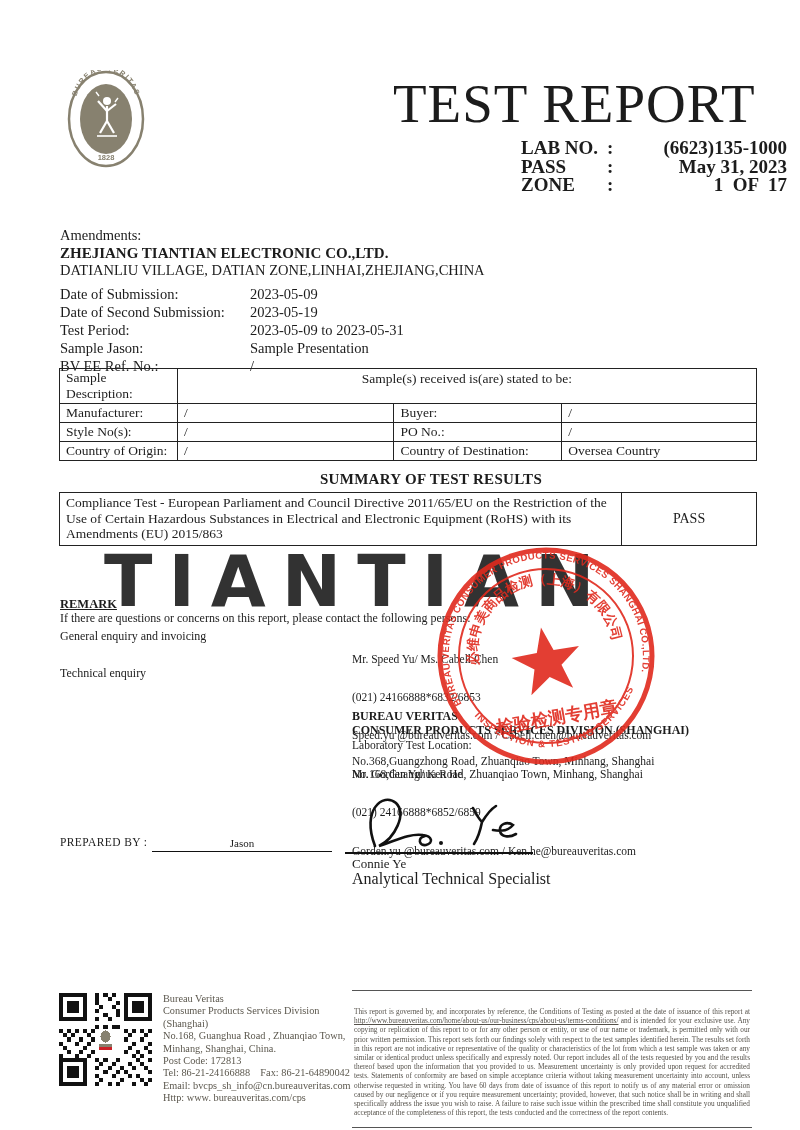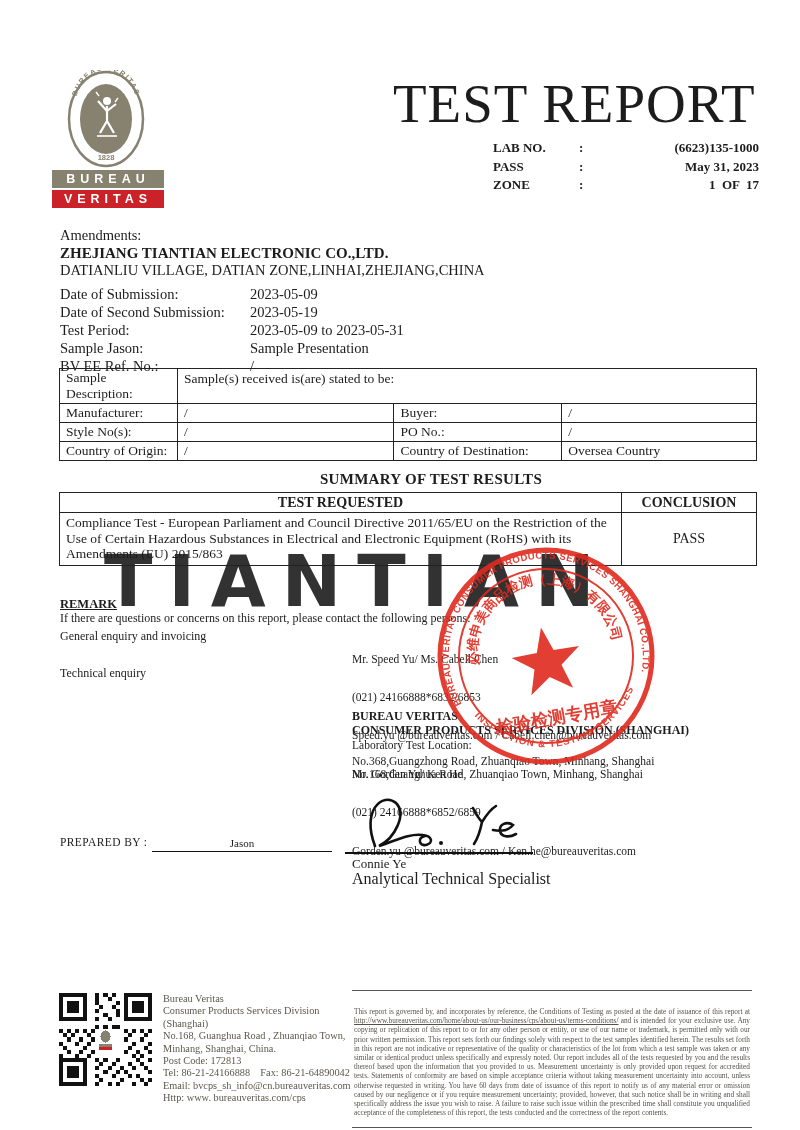--- a/index.html
+++ b/index.html
@@ -16,40 +16,40 @@
   
   #emblem{left:66px;top:70px;}
   #brand-bands{left:52px;top:170px;width:112px;font-family:"Liberation Sans",sans-serif;
     font-weight:bold;text-align:center;color:#fff;}
   #brand-bands .band{height:18px;line-height:18px;font-size:12.5px;letter-spacing:5px;margin-bottom:2px;}
   #band-bureau{background:#87816f;}
   #band-veritas{background:#cb2128;}
 
   
   #report-title{left:393px;top:72px;width:365px;font-size:55px;letter-spacing:1px;white-space:nowrap;}
-  #lab-fields{left:493px;top:139px;width:266px;font-size:13px;font-weight:bold;}
+  #lab-fields{left:521px;top:139px;width:266px;font-size:19px;font-weight:bold;}
   #lab-fields .row{display:flex;line-height:18.5px;}
   #lab-fields .lbl{width:86px;}
   #lab-fields .colon{width:34px;}
   #lab-fields .val{flex:1;text-align:right;white-space:pre;}
 
   
   #applicant{left:60px;top:227px;font-size:14.5px;line-height:17.5px;}
   #applicant .name{font-weight:bold;font-size:15px;}
 
   
   #submission{left:60px;top:285px;font-size:14.5px;line-height:18px;}
   #submission .lbl{display:inline-block;width:190px;}
 
   
   table{border-collapse:collapse;}
   td,th{border:1px solid #222;font-size:13.5px;padding:1px 6px;font-weight:normal;text-align:left;}
   #sample-table{left:59px;top:368px;width:698px;border-radius:26px;}
   #sample-table .desc-cell{height:32px;vertical-align:middle;}
-  #sample-table .recv-cell{text-align:left;vertical-align:top;padding-top:2px;}
+  #sample-table .recv-cell{text-align:center;vertical-align:top;padding-top:2px;}
   #sample-table .r td{height:15px;}
 
   #summary-title{left:0;top:471px;width:800px;text-align:center;font-weight:bold;font-size:15px;letter-spacing:.3px;margin-left:31px;}
   #summary-table{left:59px;top:492px;width:698px;}
   #summary-table th{font-weight:bold;text-align:center;font-size:14px;height:17px;}
   #summary-table td.req{line-height:15.5px;padding:2px 6px 3px 6px;}
   #summary-table td.pass{text-align:center;font-size:14px;}
 
   
   #remark-title{left:60px;top:597px;font-size:12.5px;font-weight:bold;text-decoration:underline;}
@@ -105,24 +105,20 @@
       <path d="M41 36 v15"></path>
       <path d="M41 41 l-9 -10"></path>
       <path d="M41 41 l9 -7"></path>
       <path d="M41 51 l-7 12"></path>
       <path d="M41 51 l7 12"></path>
       <path d="M31 66 h20" stroke-width="1.6"></path>
       <path d="M30 22 l3 4 M52 28 l-3 4" stroke-width="1.4"></path>
     </g>
   </svg>
 
-  <div id="brand-bands" class="layer">
-    <div class="band" id="band-bureau">BUREAU</div>
-    <div class="band" id="band-veritas">VERITAS</div>
-  </div>
 
   <div id="report-title" class="layer">TEST REPORT</div>
 
   <div id="lab-fields" class="layer">
     <div class="row">
       <span class="lbl">LAB NO.</span>
       <span class="colon">:</span>
       <span class="val">(6623)135-1000</span>
     </div>
     <div class="row">
@@ -184,24 +180,20 @@
   </tbody>
     </table>
 
   <div id="summary-title" class="layer">SUMMARY OF TEST RESULTS</div>
   <table id="summary-table" class="layer">
     <colgroup>
         <col style="width:563px">
         <col style="width:135px">
       </colgroup>
     <tbody>
-        <tr>
-      <th>TEST REQUESTED</th>
-      <th>CONCLUSION</th>
-    </tr>
     <tr>
       <td class="req">Compliance Test - European Parliament and Council Directive 2011/65/EU on the Restriction of the Use of Certain Hazardous Substances in Electrical and Electronic Equipment (RoHS)  with its Amendments  (EU) 2015/863</td>
       <td class="pass">PASS</td>
     </tr>
   </tbody>
     </table>
 
   <div id="remark-title" class="layer">REMARK</div>
   <div id="remark-intro" class="layer">If there are questions or concerns on this report, please contact the following persons:</div>
   <div id="topic-1" class="layer topic">General enquiry and invoicing</div>

